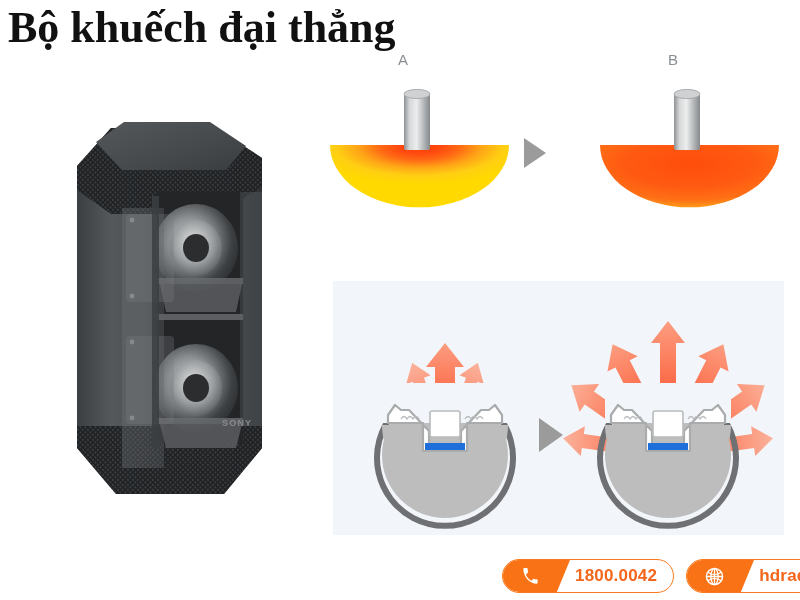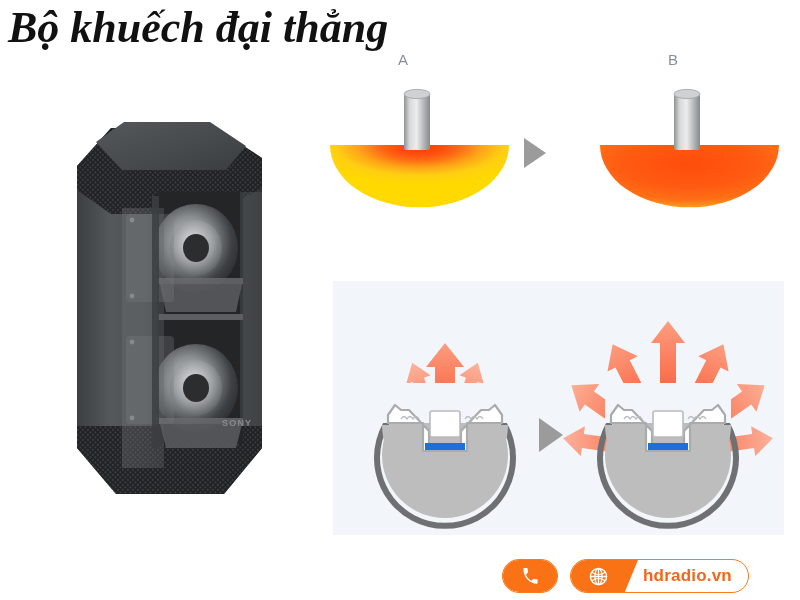--- a/index.html
+++ b/index.html
@@ -9,21 +9,21 @@
     font-family:"Liberation Sans", sans-serif;
     overflow:hidden;
     position:relative;
   }
   .stage{position:absolute;left:0;top:0;width:800px;height:600px;}
 
   
   .title{
     position:absolute;left:8px;top:2px;
     font-family:"Liberation Serif", serif;
-    font-weight:bold;font-style:italic;
+    font-weight:bold;
     font-size:44px;line-height:52px;
     color:#111111;
     letter-spacing:0px;
     white-space:nowrap;
   }
 
   
   .product{
     position:absolute;left:64px;top:96px;width:215px;height:430px;
   }
@@ -367,20 +367,21 @@
   <div class="tri-bottom"></div>
 
   <div class="contact-bar">
 
     <div class="badge">
       <div class="badge-icon-wrap">
         <svg width="19" height="19" viewBox="0 0 24 24">
           <path d="M6.6 10.8c1.4 2.8 3.8 5.2 6.6 6.6l2.2-2.2c.3-.3.7-.4 1-.2 1.1.4 2.4.6 3.6.6.6 0 1 .4 1 1V20c0 .6-.4 1-1 1C11.3 21 3 12.7 3 2.4c0-.6.4-1 1-1h3.4c.6 0 1 .4 1 1 0 1.3.2 2.5.6 3.6.1.4 0 .8-.2 1.1l-2.2 2.2z" fill="#ffffff"></path>
         </svg>
       </div>
+      <div class="badge-text">1800.0042</div>
     </div>
 
     <div class="badge">
       <div class="badge-icon-wrap">
         <svg width="21" height="21" viewBox="0 0 24 24">
           <circle cx="12" cy="12" r="9.2" fill="none" stroke="#ffffff" stroke-width="1.7"></circle>
           <ellipse cx="12" cy="12" rx="4.1" ry="9.2" fill="none" stroke="#ffffff" stroke-width="1.5"></ellipse>
           <line x1="2.8" y1="12" x2="21.2" y2="12" stroke="#ffffff" stroke-width="1.5"></line>
           <path d="M4.4 7.2 A 13 13 0 0 0 19.6 7.2" fill="none" stroke="#ffffff" stroke-width="1.4"></path>
           <path d="M4.4 16.8 A 13 13 0 0 1 19.6 16.8" fill="none" stroke="#ffffff" stroke-width="1.4"></path>

